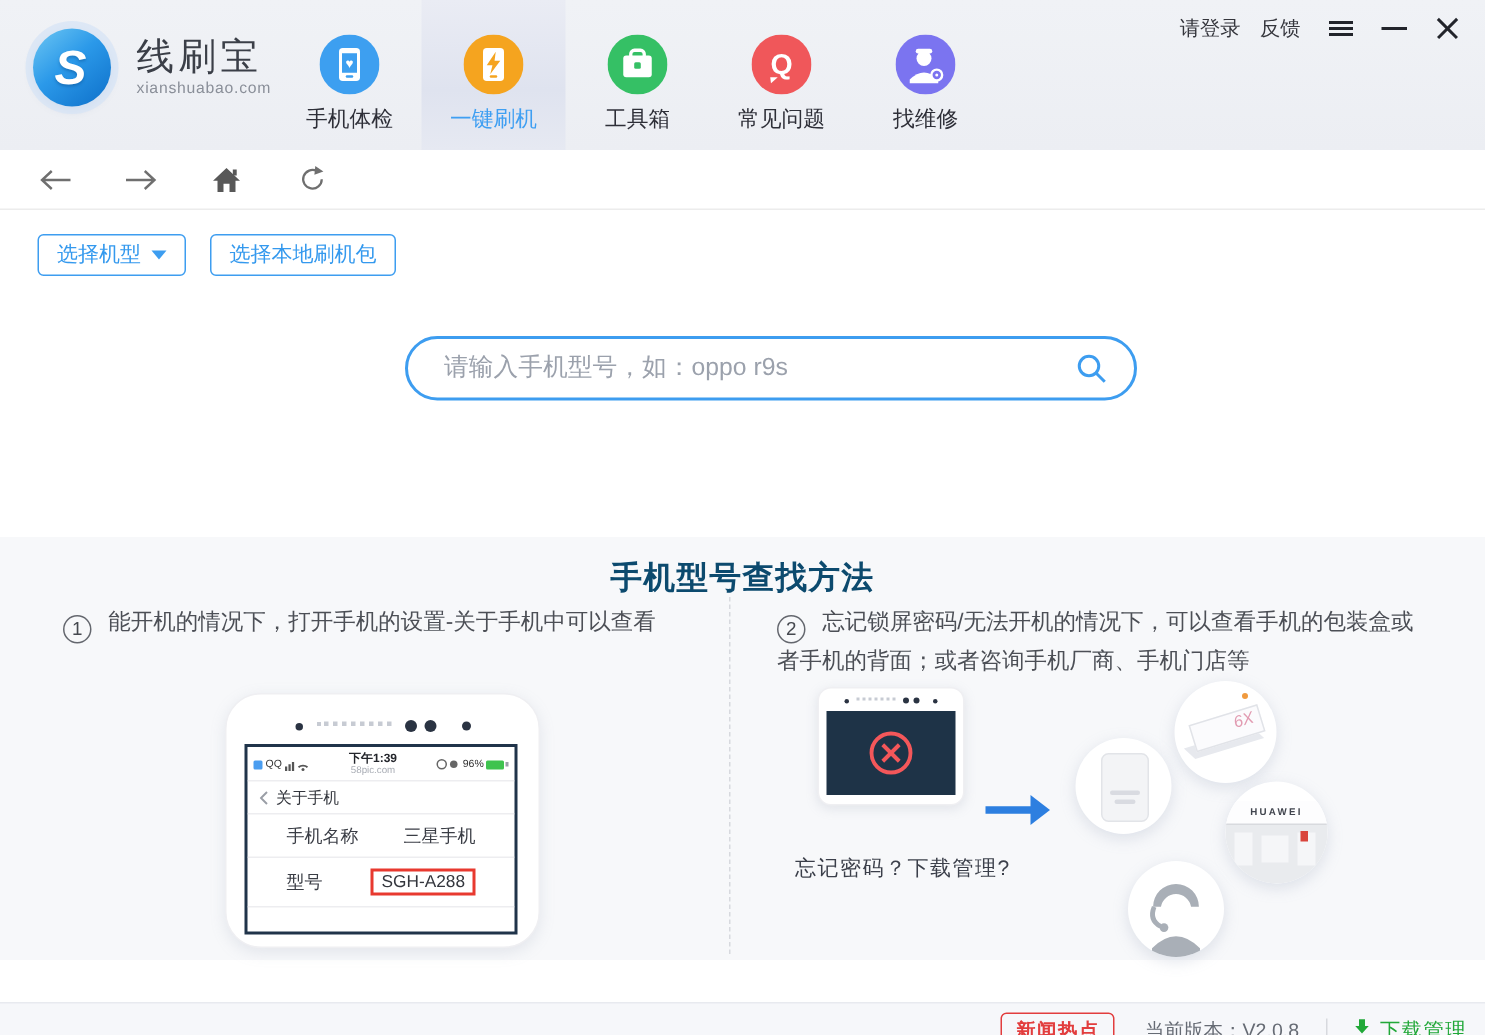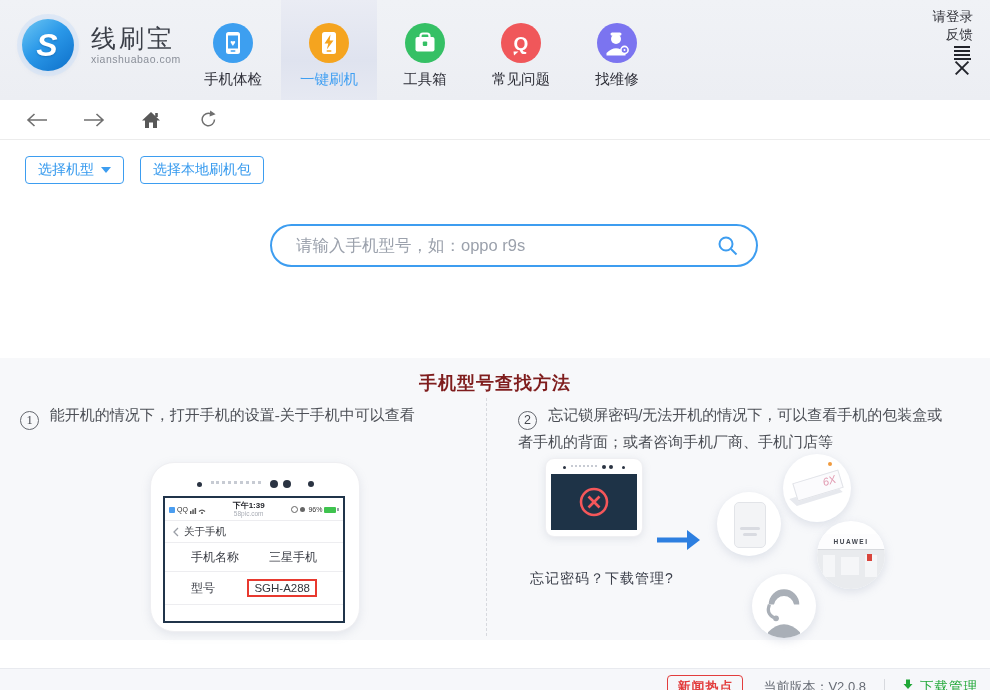--- a/index.html
+++ b/index.html
@@ -20,21 +20,21 @@
   .logo-title{font-size:25px;color:#3b3f48;letter-spacing:3px;line-height:1.1;}
   .logo-domain{font-size:10.5px;color:#8a8f99;letter-spacing:.5px;margin-top:1px;}
 
   .nav{position:absolute;left:185px;top:0;height:100px;display:flex;}
   .nav-item{width:96px;height:100px;text-align:center;cursor:pointer;}
   .nav-item.selected{background:linear-gradient(180deg,#eaecf4 0%,#dfe3ef 60%,#e6e9f2 100%);}
   .nav-icon{width:40px;height:40px;margin:23px auto 0;display:block;}
   .nav-label{font-size:14.5px;color:#2e2f38;margin-top:7px;}
   .nav-item.selected .nav-label{color:#3f9ff2;}
 
-  .win-controls{position:absolute;right:17px;top:8px;height:22px;display:flex;align-items:center;flex-direction:column;}
+  .win-controls{position:absolute;right:17px;top:8px;height:22px;display:flex;align-items:center;}
   .win-text{font-size:13.5px;color:#34353c;cursor:pointer;}
   .win-text + .win-text{margin-left:13px;}
   .ctl{margin-left:19px;cursor:pointer;display:flex;align-items:center;height:22px;}
   .menu-icon div{width:16px;height:2px;background:#22242b;margin:2px 0;}
   .min-icon{width:17px;height:2.4px;background:#22242b;}
   .close-icon{position:relative;width:16px;height:16px;}
   .close-icon:before,.close-icon:after{content:"";position:absolute;left:-1px;top:7px;width:18px;height:1.8px;background:#22242b;}
   .close-icon:before{transform:rotate(45deg);}
   .close-icon:after{transform:rotate(-45deg);}
 
@@ -51,24 +51,24 @@
 
   
   .search{position:absolute;left:270px;top:224px;width:488px;height:43px;border:2px solid #3d9df0;
      border-radius:24px;background:#fff;display:flex;align-items:center;padding:0 18px 0 22px;box-sizing:border-box;}
   .search input{flex:1;border:none;outline:none;font-size:16.5px;color:#7f1d1d;background:transparent;
      font-family:"Liberation Sans","DejaVu Sans",sans-serif;}
   .search input::placeholder{color:#9ba1ac;}
 
   
   .guide{position:absolute;left:0;top:358px;width:990px;height:282px;background:#f7f8fa;}
-  .guide-title{text-align:center;font-size:18px;font-weight:600;color:#7f1d1d;padding-top:13px;letter-spacing:1px;}
+  .guide-title{text-align:center;font-size:21px;font-weight:600;color:#0c4a6e;padding-top:13px;letter-spacing:1px;}
   .col-divider{position:absolute;left:486px;top:40px;height:238px;border-left:1px dashed #d7d9de;}
   .step{font-size:15px;color:#4c4f56;line-height:24px;}
-  .step1{position:absolute;left:20px;top:45px;width:440px;font-family:Liberation Serif, serif;}
+  .step1{position:absolute;left:42px;top:45px;width:440px;}
   .step2{position:absolute;left:518px;top:45px;width:438px;}
   .circled{display:inline-flex;width:19px;height:19px;border:1.5px solid #64676e;border-radius:50%;
      align-items:center;justify-content:center;font-size:12.5px;color:#45484f;margin-right:7px;
      vertical-align:-4px;box-sizing:border-box;background:transparent;}
 
   
   .demo-phone{position:absolute;left:150px;top:104px;width:208px;height:168px;background:#fff;
      border:1px solid #efeff2;border-radius:24px;box-shadow:0 3px 10px rgba(140,150,170,.18);}
   .spk-row{position:absolute;left:0;top:17px;width:100%;display:flex;align-items:center;justify-content:center;}
   .dot{border-radius:50%;background:#2a3342;}

